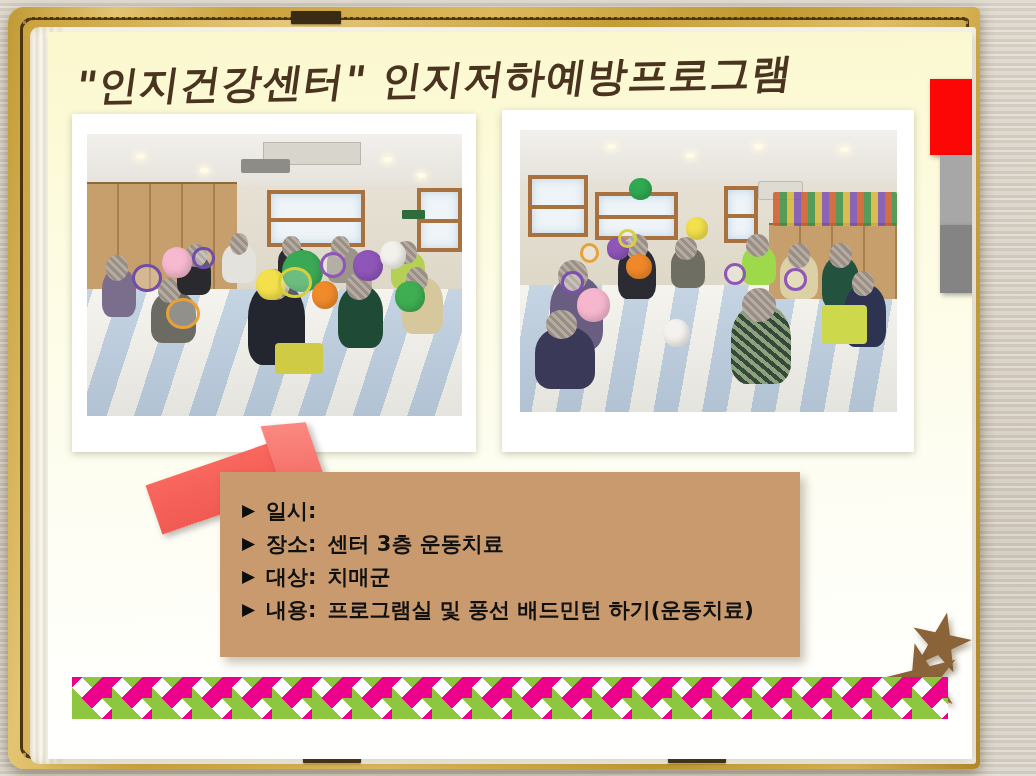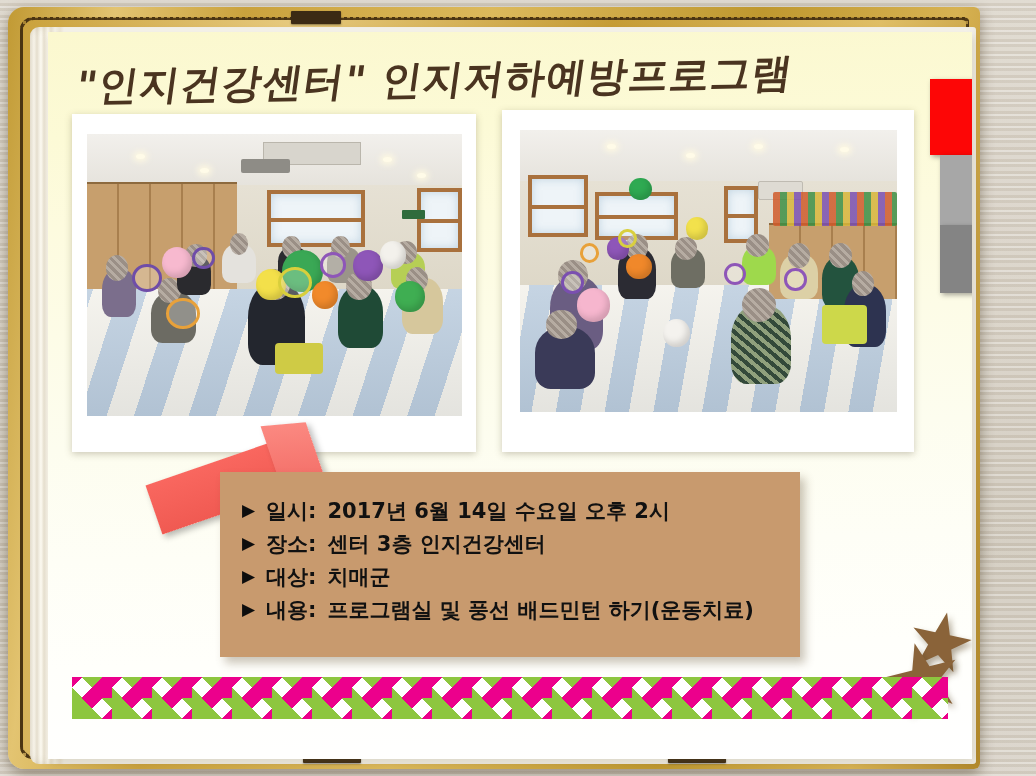--- a/index.html
+++ b/index.html
@@ -340,26 +340,25 @@
 
     <div id="ribbon">
       <div class="band"></div>
       <div class="fold"></div>
     </div>
 
     <div id="infobox">
       <div class="info-row">
         <span class="bullet">▶</span>
         <span>일시:</span>
-        <span>2017년 6월 14일 수요일 오후 2시</span>
       </div>
       <div class="info-row">
         <span class="bullet">▶</span>
         <span>장소:</span>
-        <span>센터 3층 인지건강센터</span>
+        <span>센터 3층 운동치료</span>
       </div>
       <div class="info-row">
         <span class="bullet">▶</span>
         <span>대상:</span>
         <span>치매군</span>
       </div>
       <div class="info-row">
         <span class="bullet">▶</span>
         <span>내용:</span>
         <span>프로그램실 및 풍선 배드민턴 하기(운동치료)</span>

